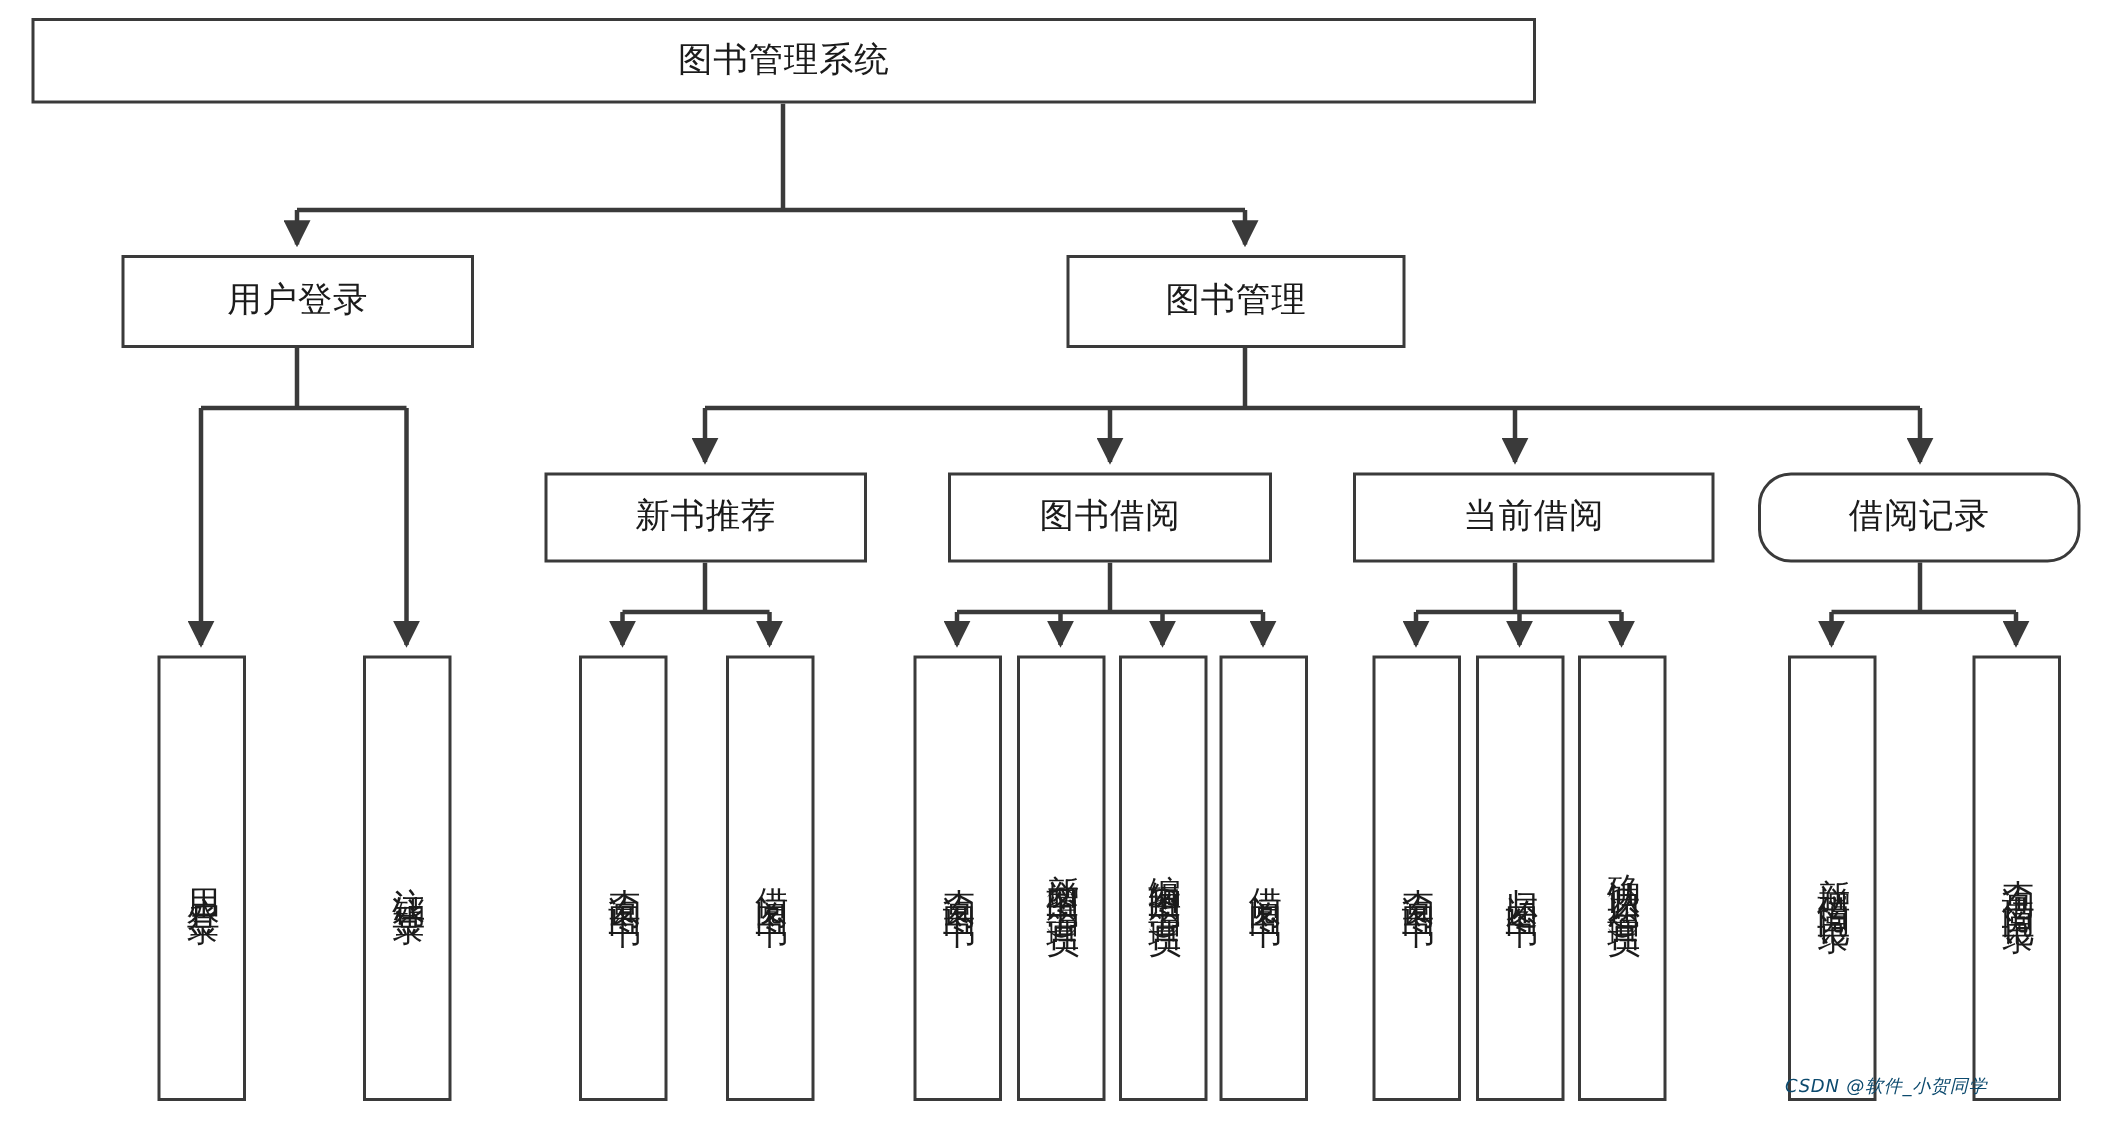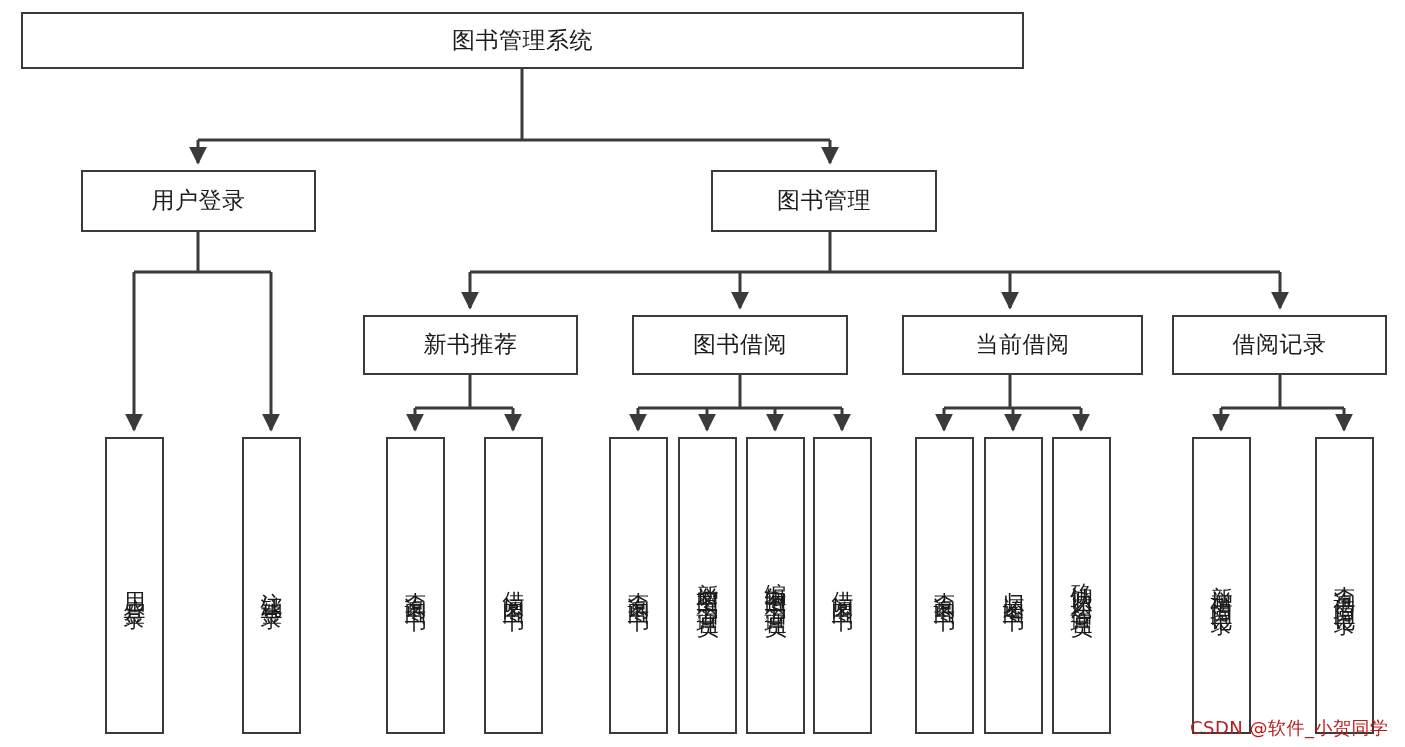--- a/index.html
+++ b/index.html
@@ -70,24 +70,25 @@
     justify-content: center;
   }
   
   .node.leaf.tall .label {
     letter-spacing: 5px;
     align-items: flex-start;
     padding-top: 2px;
   }
   .watermark {
     position: absolute;
-    font-size: 18px;
-    color: #b91c1c;
+    font-size: 12px;
+    color: #0c4a6e;
     white-space: nowrap;
     letter-spacing: 0.5px;
+    font-style: italic;
   }
 </style>
 </head>
 <body>
 
 <div id="canvas">
 
   <svg class="connectors" viewBox="0 0 1405 747" xmlns="http://www.w3.org/2000/svg">
     <defs>
       <marker id="arrow" viewBox="0 0 10 10" refX="9" refY="5" markerWidth="6" markerHeight="6" orient="auto-start-reverse">
@@ -151,21 +152,21 @@
 
   <div class="node horiz" style="left: 363px; top: 315px; width: 215px; height: 60px;">
     <span class="label">新书推荐</span>
   </div>
   <div class="node horiz" style="left: 632px; top: 315px; width: 216px; height: 60px;">
     <span class="label">图书借阅</span>
   </div>
   <div class="node horiz" style="left: 902px; top: 315px; width: 241px; height: 60px;">
     <span class="label">当前借阅</span>
   </div>
-  <div class="node horiz" style="left: 1172px; top: 315px; width: 215px; height: 60px;">
+  <div class="node horiz" style="left: 1172px; top: 315px; width: 215px; height: 60px; border-radius: 22px;">
     <span class="label">借阅记录</span>
   </div>
 
   <div class="node leaf" style="left: 105px; top: 437px; width: 59px; height: 297px;">
     <span class="label">用户登录</span>
   </div>
   <div class="node leaf" style="left: 242px; top: 437px; width: 59px; height: 297px;">
     <span class="label">注销登录</span>
   </div>
   <div class="node leaf" style="left: 386px; top: 437px; width: 59px; height: 297px;">

